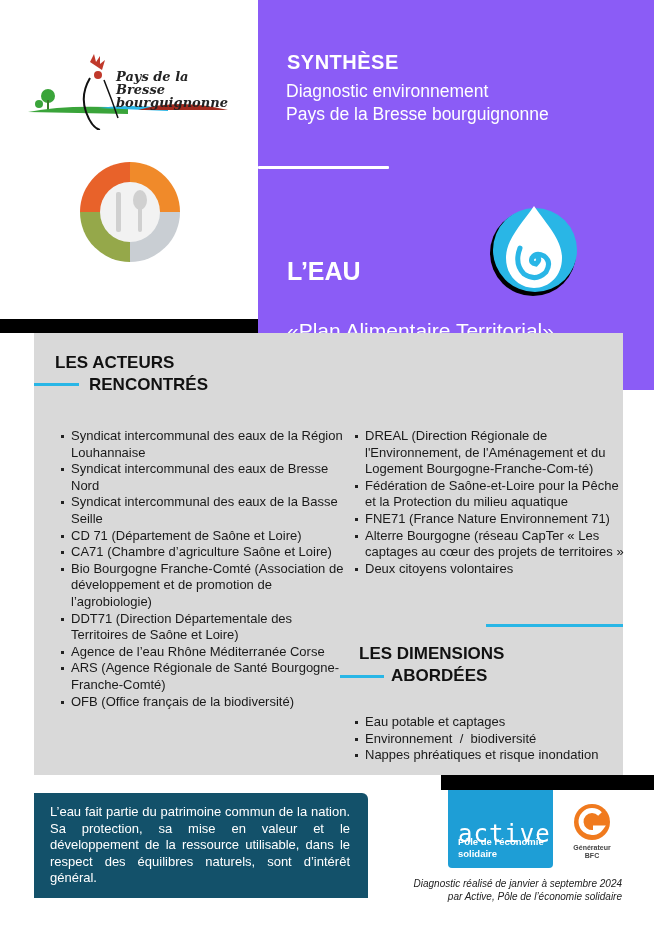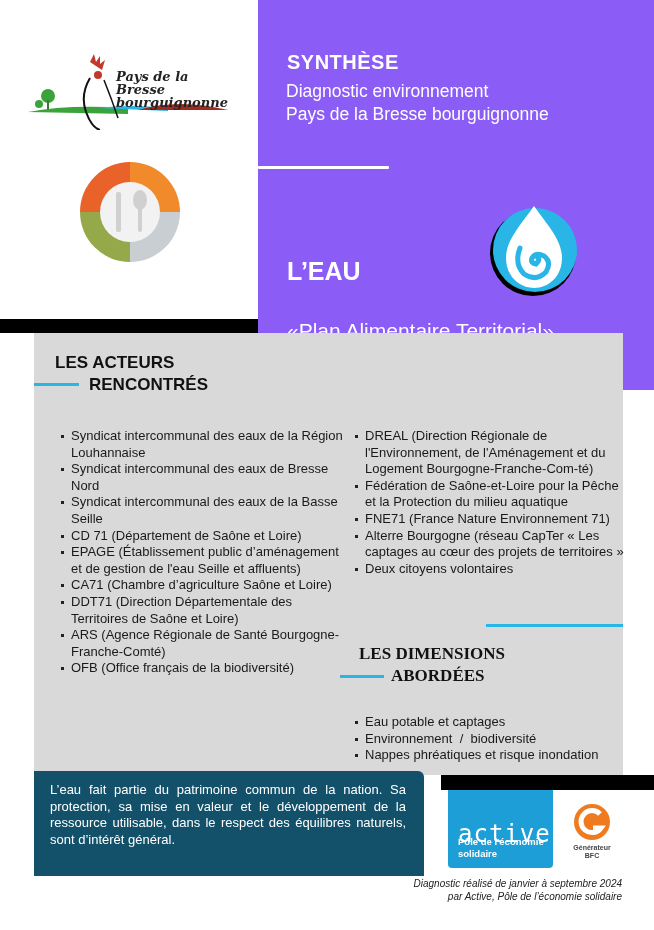--- a/index.html
+++ b/index.html
@@ -33,26 +33,26 @@
   .accent-line { background:#29b6e6; height:3px; }
   .acc1 { left:34px; top:383px; width:45px; }
   .acc2 { left:486px; top:624px; width:137px; }
   .acc3 { left:340px; top:675px; width:44px; }
 
   ul.list { list-style:none; margin:16px; padding:0; font-size:13px; line-height:16.6px; color:#1a1a1a; }
   ul.list li { position:relative; padding-left:10px; }
   ul.list li::before { content:""; position:absolute; left:0; top:7px; width:3px; height:3px; background:#222; }
   .list-left { left:45px; top:412px; width:290px; }
   .list-right { left:339px; top:412px; width:275px; }
-  .h-dims { left:359px; top:643px; font-weight:bold; font-size:17px; line-height:22px; color:#111;font-family:Liberation Serif, serif; }
+  .h-dims { left:359px; top:643px; font-weight:bold; font-size:17px; line-height:22px; color:#111; }
   .h-dims .l2 { padding-left:32px; display:block; }
   .list-dims { left:339px; top:698px; width:280px; }
 
   
-  .quote { left:34px; top:771px; width:390px; height:105px; background:#13516a; border-top-right-radius:6px; }
+  .quote { left:34px; top:793px; width:334px; height:105px; background:#13516a; border-top-right-radius:6px; }
   .quote p { margin:0; padding:11px 18px 0 16px; color:#fff; font-size:13px; line-height:16.6px; text-align:justify; }
 
   
   .active { left:448px; top:790px; width:105px; height:78px; background:#1e9ed6; border-radius:0 0 4px 4px; }
   .active .word { position:absolute; left:10px; top:14px; color:#fff; font-family:"DejaVu Sans Mono", monospace; font-size:24px; letter-spacing:1px;margin-top:16px; }
   .active .tag { position:absolute; left:10px; top:46px; color:#fff; font-size:9.5px; font-weight:bold; line-height:12px; }
   .gen { left:567px; top:802px; width:50px; height:60px; }
   .gen .lbl { position:absolute; left:0; top:42px; width:50px; text-align:center; font-size:7px; font-weight:bold; color:#444; line-height:8px; }
   .credit { right:32px; top:877px; text-align:right; font-style:italic; font-size:10px; line-height:13px; color:#222; }
 </style>
@@ -115,23 +115,24 @@
   <span>LES ACTEURS</span>
   <span class="l2">RENCONTRÉS</span>
 </div>
 <div class="abs accent-line acc1"></div>
 
 <ul class="abs list list-left">
   <li>Syndicat intercommunal des eaux de la Région Louhannaise</li>
   <li>Syndicat intercommunal des eaux de Bresse Nord</li>
   <li>Syndicat intercommunal des eaux de la Basse Seille</li>
   <li>CD 71 (Département de Saône et Loire)</li>
-  <li>EPAGE (Établissement public d’aménagement et de gestion de l'eau Seille et affluents)</li>
   <li>CA71 (Chambre d’agriculture Saône et Loire)</li>
+  <li>Bio Bourgogne Franche-Comté (Association de développement et de promotion de l’agrobiologie)</li>
   <li>DDT71 (Direction Départementale des Territoires de Saône et Loire)</li>
+  <li>Agence de l’eau Rhône Méditerranée Corse</li>
   <li>ARS (Agence Régionale de Santé Bourgogne-Franche-Comté)</li>
   <li>OFB (Office français de la biodiversité)</li>
 </ul>
 
 <ul class="abs list list-right">
   <li>DREAL (Direction Régionale de l'Environnement, de l'Aménagement et du Logement Bourgogne-Franche-Com-té)</li>
   <li>Fédération de Saône-et-Loire pour la Pêche et la Protection du milieu aquatique</li>
   <li>FNE71 (France Nature Environnement 71)</li>
   <li>Alterre Bourgogne (réseau CapTer « Les captages au cœur des projets de territoires »</li>
   <li>Deux citoyens volontaires</li>

